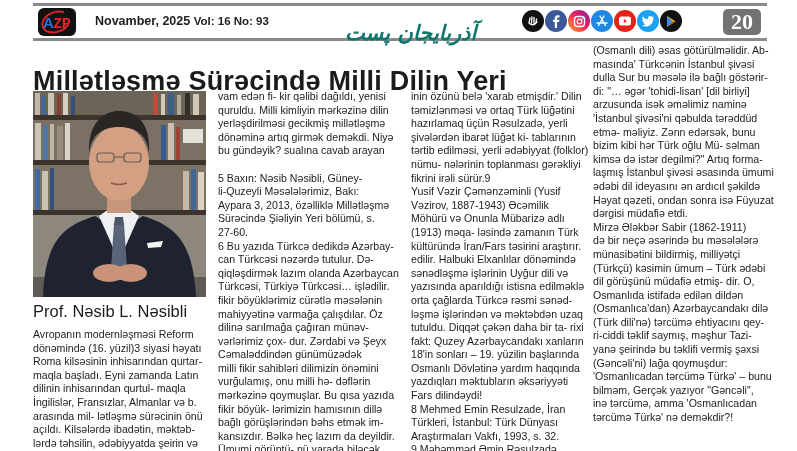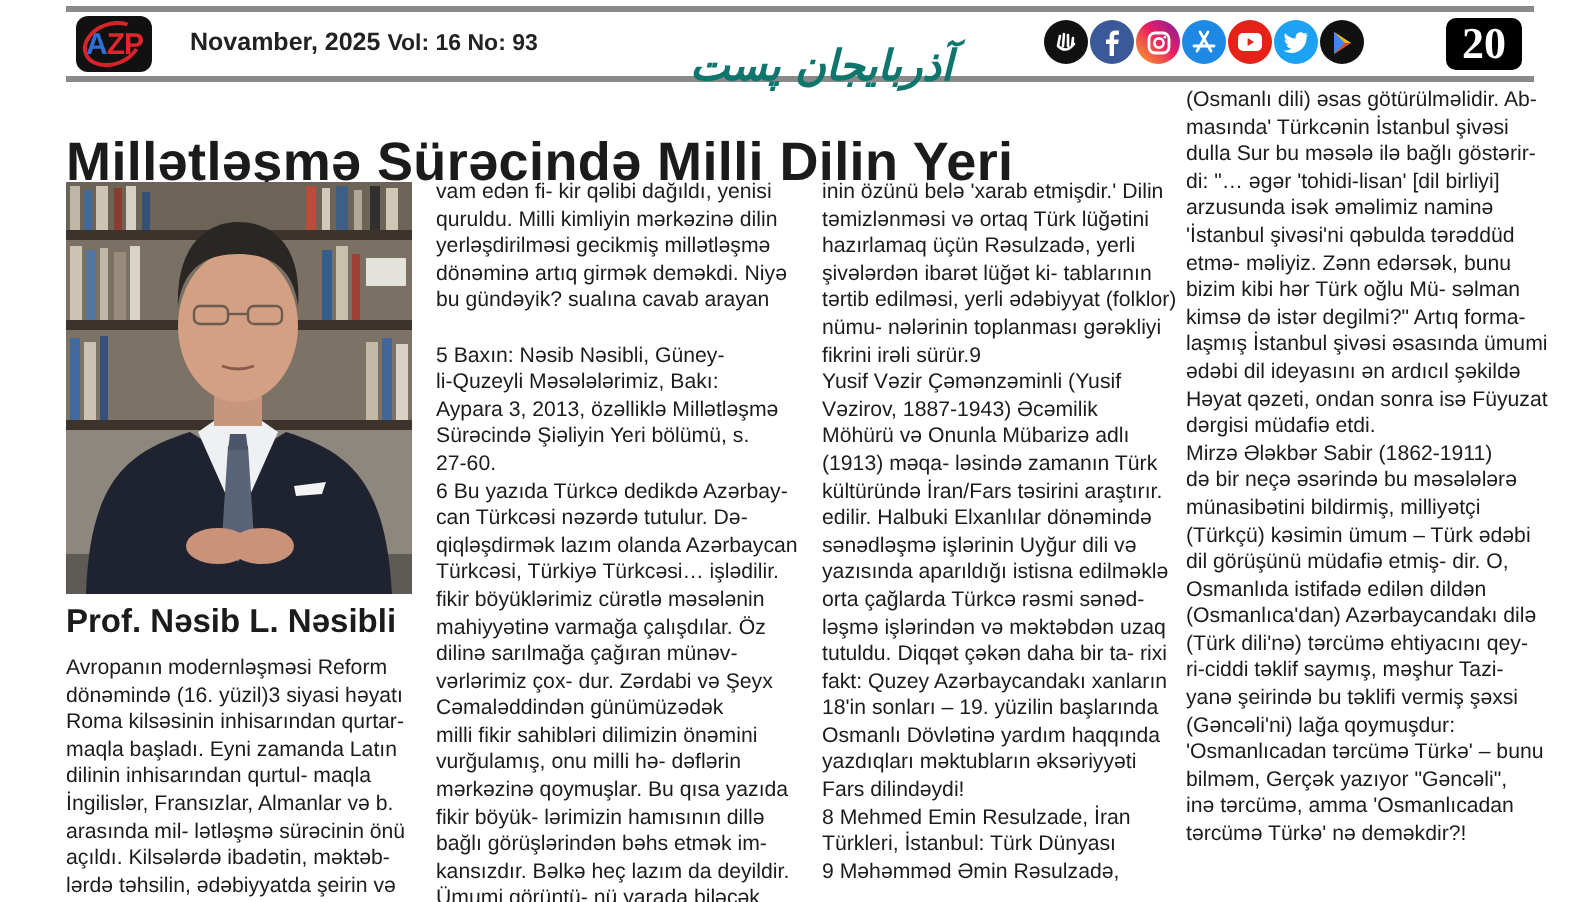--- a/index.html
+++ b/index.html
@@ -7,38 +7,38 @@
   body { position: relative; font-family: "Liberation Sans", sans-serif; color: #1a1a1a; }
 
   .hdr-line { position: absolute; left: 33px; width: 734px; height: 3px; background: #8a8a8a; }
   .hdr-line.top { top: 3px; }
   .hdr-line.bot { top: 38px; }
 
   .logo { position: absolute; left: 38px; top: 8px; width: 38px; height: 28px; border-radius: 6px; background: #111; overflow: hidden; }
   .logo-ring { position: absolute; left: 3px; top: 3px; width: 30px; height: 22px; border: 2px solid #d8232a; border-radius: 50%; border-right-color: transparent; transform: rotate(-20deg); }
   .logo-text { position: absolute; left: 5px; top: 6px; font-weight: bold; font-size: 15px; letter-spacing: -0.5px; }
   .logo-text .a { color: #2e6fd8; }
-  .logo-text .zp { color: #e2252b; }
+  .logo-text .zp { color: #e2252b; font-family: Liberation Mono, monospace; }
 
   .issue { position: absolute; left: 95px; top: 14px; font-size: 12.5px; font-weight: bold; color: #222; white-space: nowrap; }
   .issue .vol { font-size: 11.5px; }
 
   .arabic-title { position: absolute; left: 345px; top: 20px; font-family: "DejaVu Serif", serif; font-style: italic; font-weight: bold; font-size: 21px; color: #0f766e; direction: rtl; white-space: nowrap; }
 
   .socials { position: absolute; left: 522px; top: 10px; display: flex; gap: 1px; }
   .soc { width: 22px; height: 22px; border-radius: 50%; display: flex; align-items: center; justify-content: center; color: #fff; font-weight: bold; font-size: 12px; }
   .soc svg { display: block; }
 
-  .page-num { position: absolute; left: 723px; top: 9px; width: 38px; height: 26px; background: #000000; border-radius: 5px; color: #fff; font-family: "Liberation Serif", serif; font-weight: bold; font-size: 22px; text-align: center; line-height: 26px; }
+  .page-num { position: absolute; left: 723px; top: 9px; width: 38px; height: 26px; background: #737373; border-radius: 5px; color: #fff; font-family: "Liberation Serif", serif; font-weight: bold; font-size: 22px; text-align: center; line-height: 26px; }
 
   .headline { position: absolute; left: 33px; top: 44px; font-size: 27px; font-weight: bold; color: #1b1b1b; letter-spacing: 0.2px; white-space: nowrap; margin-top: 22px; }
 
   .photo { position: absolute; left: 33px; top: 91px; width: 173px; height: 206px; overflow: hidden; background: #9a9288; }
 
-  .byline { position: absolute; left: 33px; top: 302px; font-size: 16.5px; font-weight: bold; color: #1b1b1b; white-space: nowrap; }
+  .byline { position: absolute; left: 33px; top: 302px; font-size: 16.5px; font-weight: normal; color: #1b1b1b; white-space: nowrap; }
 
   .col { position: absolute; font-size: 10.6px; line-height: 13.6px; color: #1c1c1c; }
   .col p { white-space: nowrap; }
   .col .gap { height: 13.6px; }
   .col1 { left: 33px; top: 328px; }
   .col2 { left: 218px; top: 90px; }
   .col3 { left: 411px; top: 90px; }
   .col4 { left: 593px; top: 44px; }
 </style>
 </head>
@@ -239,20 +239,21 @@
   <p>orta çağlarda Türkcə rəsmi sənəd-</p>
   <p>ləşmə işlərindən və məktəbdən uzaq</p>
   <p>tutuldu. Diqqət çəkən daha bir ta- rixi</p>
   <p>fakt: Quzey Azərbaycandakı xanların</p>
   <p>18'in sonları – 19. yüzilin başlarında</p>
   <p>Osmanlı Dövlətinə yardım haqqında</p>
   <p>yazdıqları məktubların əksəriyyəti</p>
   <p>Fars dilindəydi!</p>
   <p>8 Mehmed Emin Resulzade, İran</p>
   <p>Türkleri, İstanbul: Türk Dünyası</p>
+  <p>Araştırmaları Vakfı, 1993, s. 32.</p>
   <p>9 Məhəmməd Əmin Rəsulzadə,</p>
 
 </div>
 
 <div class="col col4">
   <p>(Osmanlı dili) əsas götürülməlidir. Ab-</p>
   <p>masında' Türkcənin İstanbul şivəsi</p>
   <p>dulla Sur bu məsələ ilə bağlı göstərir-</p>
   <p>di: "… əgər 'tohidi-lisan' [dil birliyi]</p>
   <p>arzusunda isək əməlimiz naminə</p>

